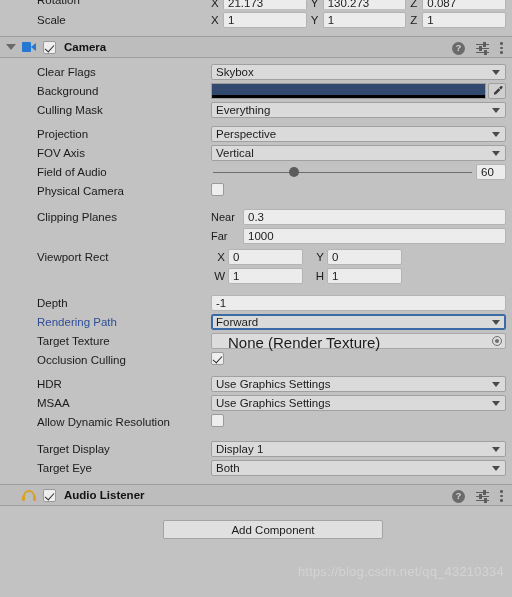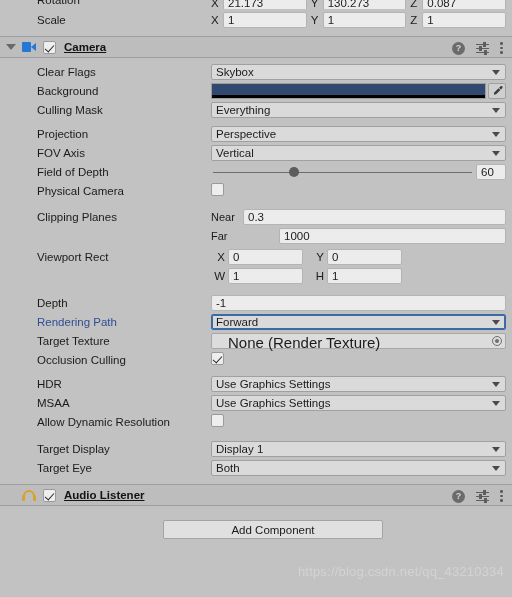--- a/index.html
+++ b/index.html
@@ -89,21 +89,21 @@
   .comp-header {
     position: relative; height: 22px; background: #bdbdbd;
     border-top: 1px solid #9e9e9e; border-bottom: 1px solid #9e9e9e;
     display: flex; align-items: center; padding-left: 6px;
   }
   .foldout {
     width: 0; height: 0; margin-right: 6px;
     border-left: 5px solid transparent; border-right: 5px solid transparent;
     border-top: 6px solid #6a6a6a;
   }
-  .comp-title { font-size: 11.5px; font-weight: bold; color: #131313; margin-left: 8px; text-decoration: underline; }
+  .comp-title { font-size: 11.5px; font-weight: bold; color: #131313; margin-left: 8px; }
   .hdr-icons { position: absolute; right: 8px; top: 0; height: 22px; display: flex; align-items: center; gap: 11px; }
   .ic-help {
     width: 13px; height: 13px; border-radius: 50%; background: #6b6b6b;
     color: #d6d6d6; font-size: 9px; font-weight: bold; line-height: 13px; text-align: center;
   }
   .ic-preset { width: 13px; height: 13px; position: relative; }
   .ic-preset i { position: absolute; left: 0; right: 0; height: 1.5px; background: #5d5d5d; }
   .ic-preset i:nth-child(1) { top: 2px; }
   .ic-preset i:nth-child(2) { top: 6px; }
   .ic-preset i:nth-child(3) { top: 10px; }
@@ -265,21 +265,21 @@
     <div class="lbl">FOV Axis</div>
     <div class="field">
       <div class="popup">
         <span>Vertical</span>
         <span class="caret"></span>
       </div>
     </div>
   </div>
 
   <div class="row">
-    <div class="lbl">Field of Depth</div>
+    <div class="lbl">Field of Audio</div>
     <div class="field" style="display:flex;align-items:center;">
       <div class="sliderwrap" style="flex:1;margin-right:4px;">
         <div class="track"></div>
         <div class="knob" id="fov-knob" style="left: 30%;"></div>
       </div>
       <div class="textfield" style="width:30px;">60</div>
     </div>
   </div>
 
   <div class="row">
@@ -296,21 +296,21 @@
     <div class="field" style="display:flex;align-items:center;">
       <span style="width:32px;">Near</span>
       <div class="textfield" style="flex:1;">0.3</div>
     </div>
   </div>
 
   <div class="row">
     <div class="lbl"></div>
     <div class="field" style="display:flex;align-items:center;">
       <span style="width:32px;">Far</span>
-      <div class="textfield" style="flex:1;margin-left:36px;">1000</div>
+      <div class="textfield" style="flex:1;">1000</div>
     </div>
   </div>
 
   <div style="height:2px;"></div>
 
   <div class="row">
     <div class="lbl">Viewport Rect</div>
     <div class="field" style="display:flex;align-items:center;right:auto;width:195px;">
       <span class="sub-axis" style="text-align:right;width:14px;margin-right:3px;">X</span>
       <div class="textfield" style="width:75px;">0</div>

